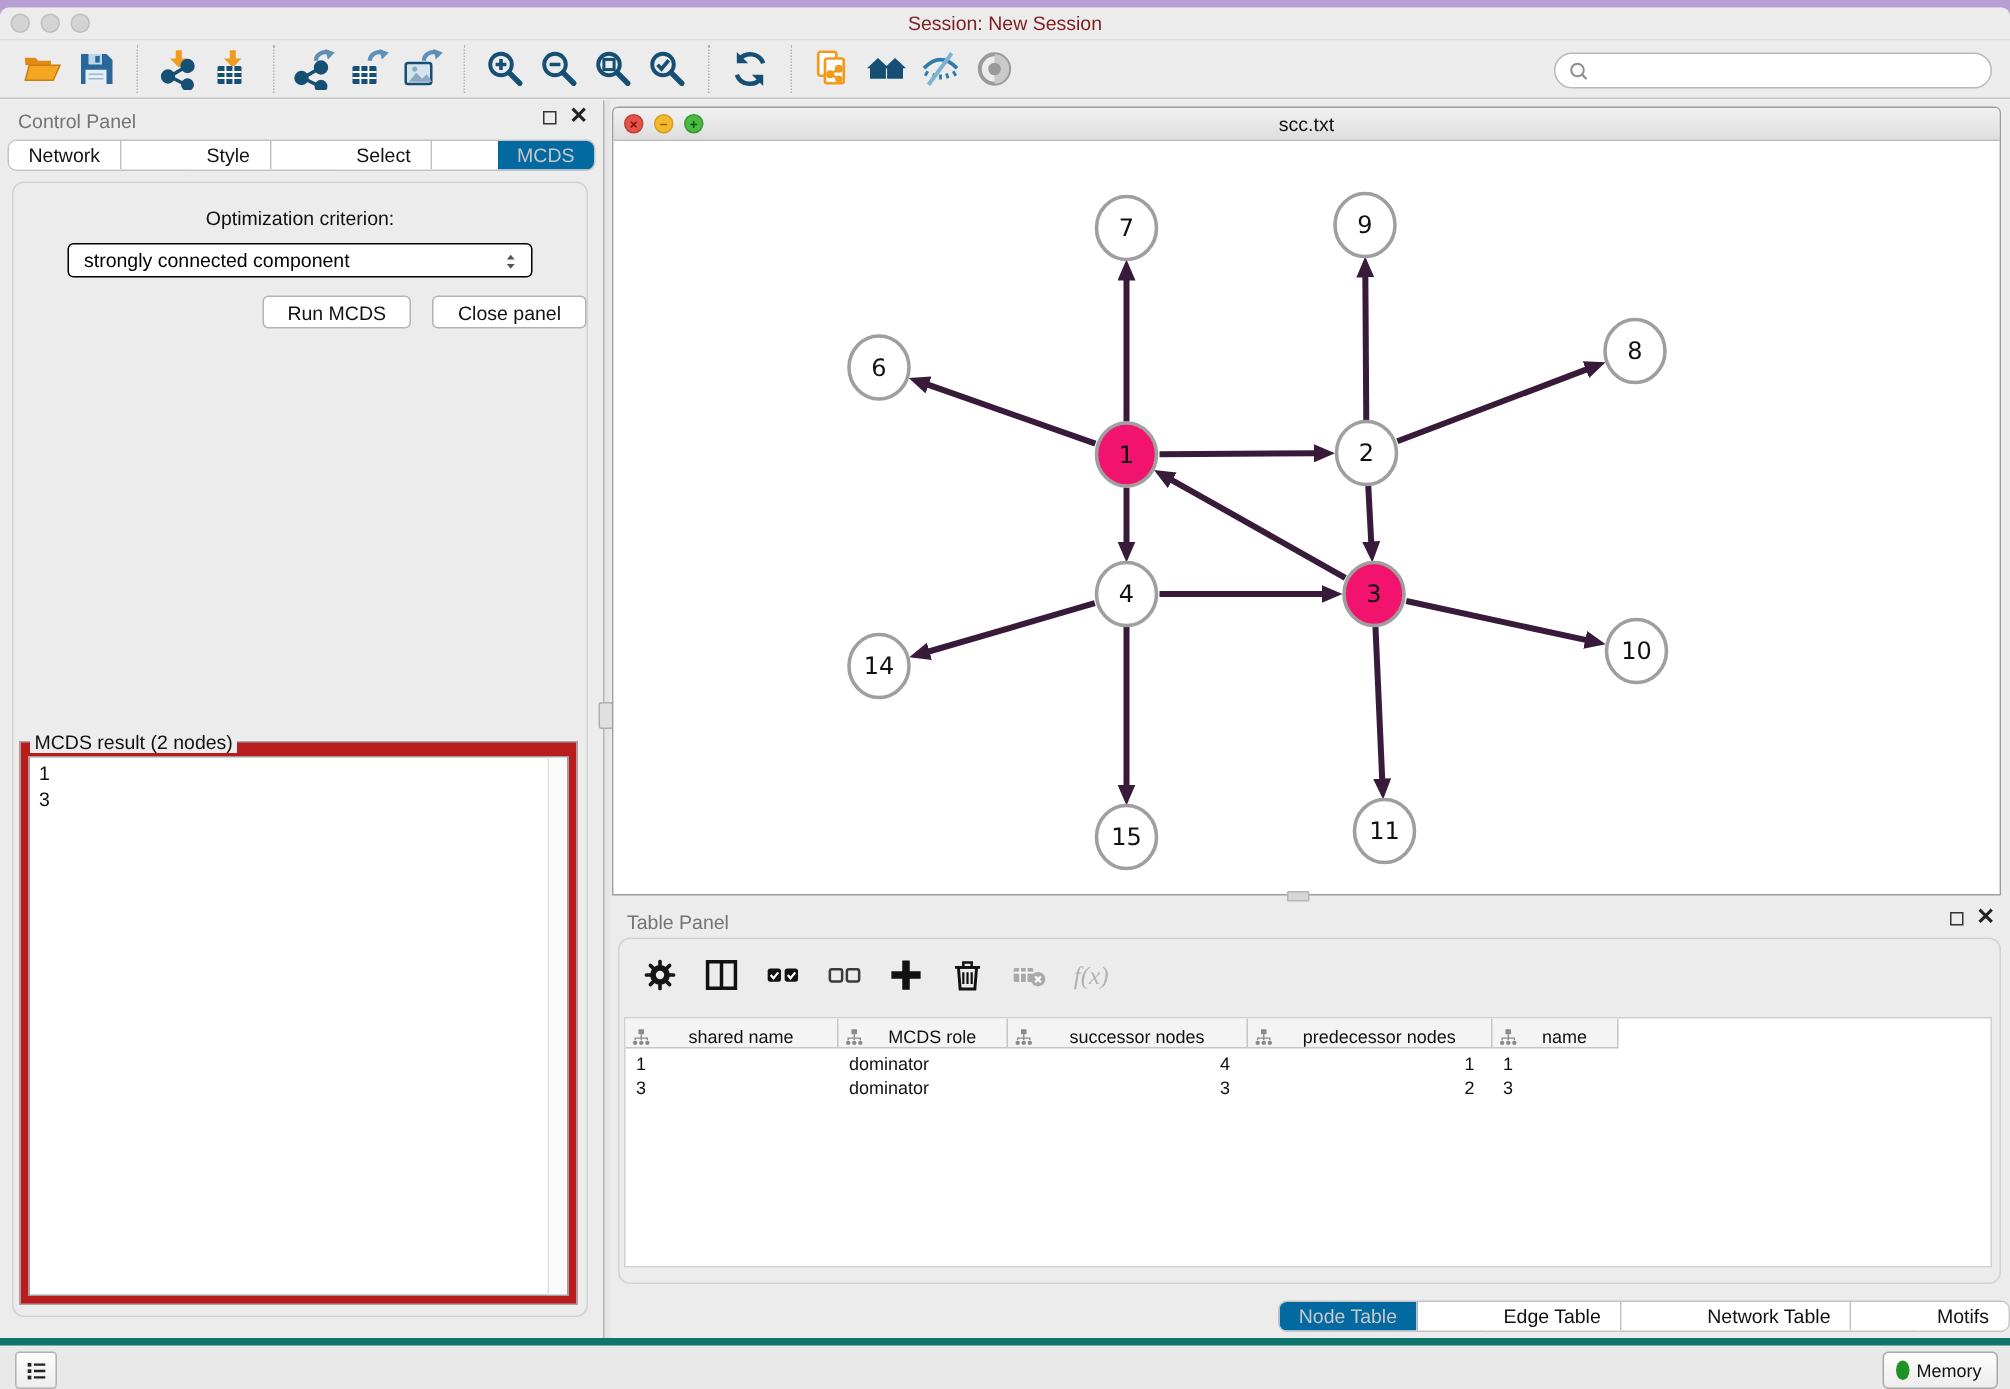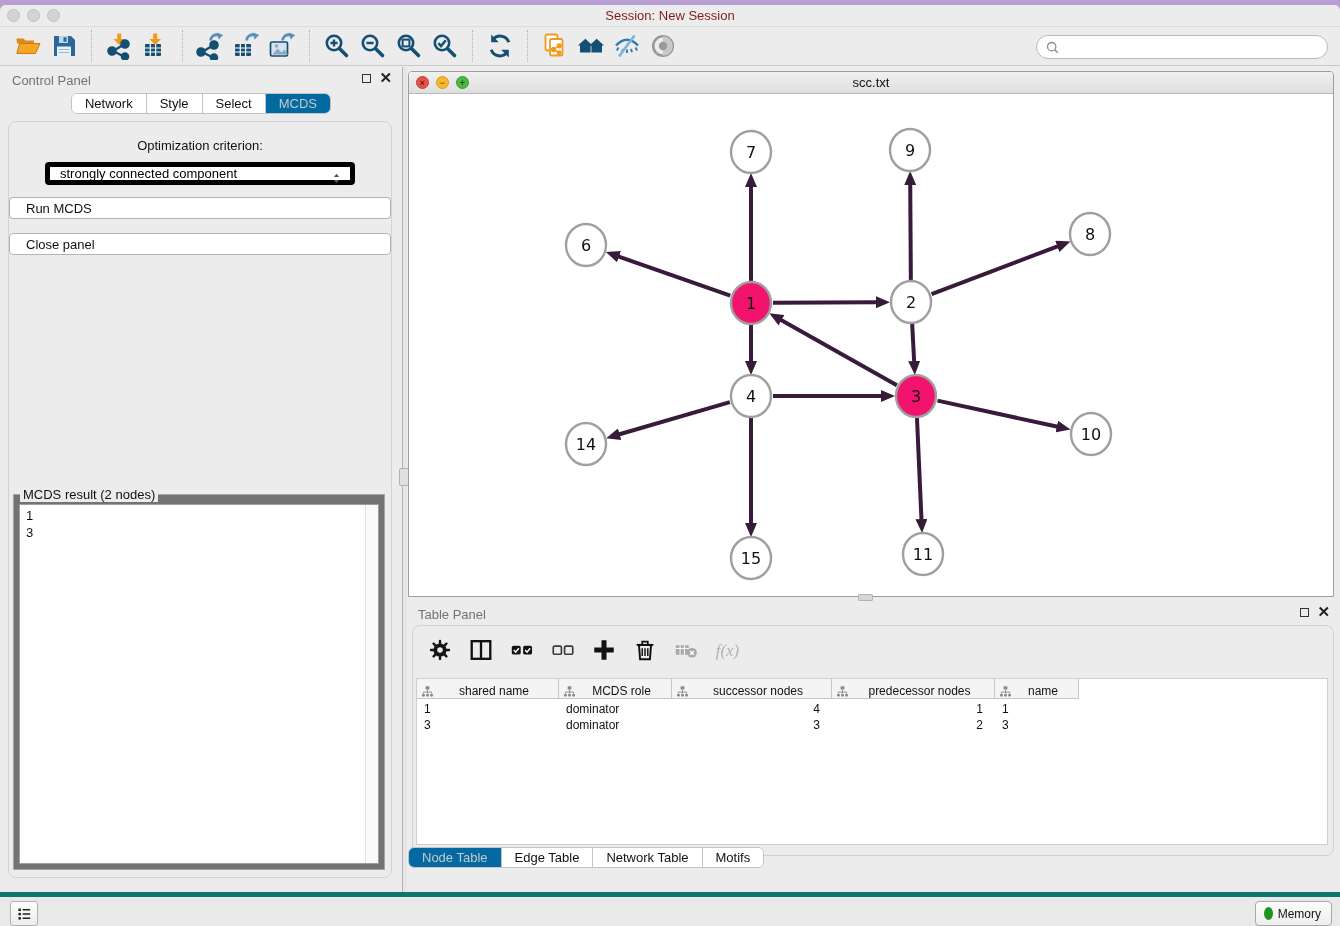--- a/index.html
+++ b/index.html
@@ -27,31 +27,31 @@
   .content { position:absolute; top:62px; left:0; right:0; bottom:34px; }
 
   
   .cpanel { position:absolute; left:0; top:0; width:402px; bottom:0; }
   .phead { height:26px; position:relative; }
   .ptitle { position:absolute; left:12px; top:6px; font-size:13px; color:#737373; }
   .pbtns { position:absolute; right:10px; top:5px; display:flex; gap:8px; align-items:center; }
   .float-btn { width:9px; height:9px; border:1.5px solid #333; display:inline-block; }
   .close-btn { font-size:15px; font-weight:700; color:#222; line-height:12px; }
   .segwrap { text-align:center; height:24px; }
-  .seg { display:inline-flex; border:1px solid #c3c3c3; border-radius:6px; overflow:hidden; background:#fff; }
+  .seg { display:inline-flex; border:1px solid #c3c3c3; border-radius:6px; overflow:hidden; background:#fff;gap:44px; }
   .seg .tab { padding:2px 13px; font-size:13px; border-right:1px solid #c3c3c3; background:#fff; color:#111; white-space:nowrap; }
   .seg .tab:last-child { border-right:none; }
   .seg .tab.dissel { background:#0369a1; color:#c8c8c8; }
   .cp-body { position:absolute; left:8px; right:10px; top:54px; bottom:14px; background:#ececec; border:1px solid #d2d2d2; border-radius:8px; }
   .crit-label { text-align:center; margin-top:16px; font-size:13px; color:#111; }
-  .selectbox { position:relative; margin:9px 36px 0 36px; height:23px; background:#fff; border:5px solid #000000; border-radius:4px; display:flex; align-items:center; padding-left:10px; font-size:13px; }
+  .selectbox { position:relative; margin:9px 36px 0 36px; height:23px; background:#fff; border:1px solid #000000; border-radius:4px; display:flex; align-items:center; padding-left:10px; font-size:13px; }
   .selectbox .stepper { position:absolute; right:6px; top:3px; }
-  .btnrow { display:flex; justify-content:flex-end; gap:14px; margin-top:12px;flex-direction:column; }
+  .btnrow { display:flex; justify-content:flex-end; gap:14px; margin-top:12px; }
   .pushbtn { height:22px; padding:0 16px; background:#fff; border:1px solid #b3b3b3; border-radius:4px; font-size:13px; color:#111; display:flex; align-items:center; }
-  .resultbox { position:absolute; left:4px; right:6px; top:372px; bottom:7px; border:1px solid #a5a5a5; background:#737373; }
+  .resultbox { position:absolute; left:4px; right:6px; top:372px; bottom:7px; border:1px solid #a5a5a5; background:#b91c1c; }
   .result-legend { position:absolute; top:-8px; left:6px; background:#ececec; padding:0 3px; font-size:13px; color:#111; }
   .result-area { position:absolute; left:5px; right:5px; top:9px; bottom:5px; background:#fff; border:1px solid #9e9e9e; overflow:hidden; }
   .result-lines { padding:2px 6px; font-size:13px; line-height:17px; color:#111; }
   .rscroll { position:absolute; right:0; top:0; bottom:0; width:13px; background:#fafafa; border-left:1px solid #e2e2e2; }
 
   
   .vdiv { position:absolute; left:402px; top:0; bottom:0; width:5px; background:#e6e6e6; border-left:1px solid #b5b5b5; }
   .vdiv .grip { position:absolute; left:-4px; top:401px; width:10px; height:18px; background:#e0e0e0; border:1px solid #b0b0b0; border-radius:2px; }
 
   
@@ -77,21 +77,21 @@
   .tp-toolbar .tbtn { width:30px; height:30px; }
   .tp-toolbar svg { width:26px; height:26px; }
   .ntable { position:absolute; left:3px; right:5px; top:52px; bottom:10px; background:#fff; border:1px solid #cfcfcf; overflow:hidden; font-size:12px; }
   .thead { display:inline-flex; height:20px; background:#f4f4f4; border-bottom:1px solid #c6c6c6; }
   .th { display:flex; align-items:flex-end; border-right:1px solid #c6c6c6; padding:0 4px; }
   .th svg { width:13px; height:13px; flex:0 0 auto; }
   .th .lbl { flex:1; text-align:center; font-size:12px; color:#111; }
   .trow { display:flex; height:16px; align-items:center; }
   .td { overflow:hidden; white-space:nowrap; padding-left:7px; color:#111; }
   .td.r { text-align:right; padding-left:0; padding-right:12px; }
-  .tp-tabs { position:absolute; bottom:24px; left:0; right:0; text-align:left; }
+  .tp-tabs { position:absolute; bottom:4px; left:0; right:0; text-align:right; }
 
   
   .statusbar { position:absolute; left:0; right:0; bottom:0; height:34px; background:#e9e9e9; border-top:5px solid #0f766e; }
   .sb-left { position:absolute; left:10px; top:4px; width:28px; height:25px; border:1px solid #b2b2b2; border-radius:3px; background:linear-gradient(#fdfdfd,#ededed); display:flex; align-items:center; justify-content:center; }
   .sb-left svg { width:19px; height:18px; }
   .memorybtn { position:absolute; right:8px; top:4px; height:25px; border:1px solid #a8a8a8; border-radius:4px; background:linear-gradient(#fdfdfd,#ededed); display:flex; align-items:center; padding:0 10px 0 8px; gap:5px; }
   .memdot { width:9px; height:13px; border-radius:50%; background:#1f9322; }
   .memlabel { font-size:12px; color:#111; }
 </style>
 </head>

